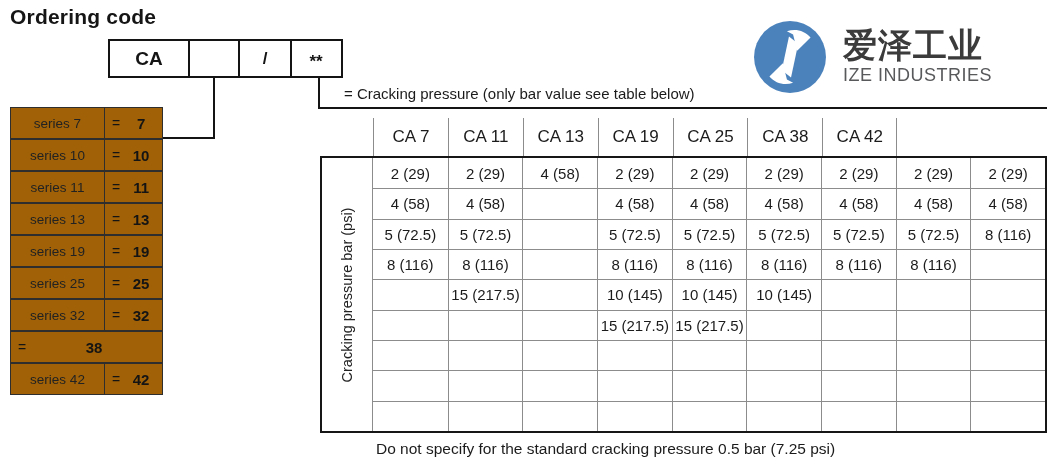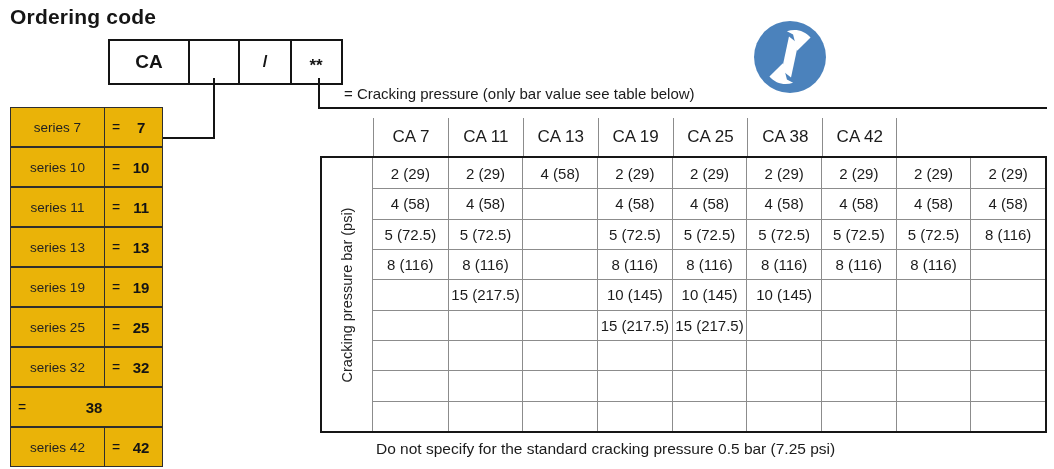--- a/index.html
+++ b/index.html
@@ -3,40 +3,40 @@
 <meta charset="utf-8">
 <style>
   * { box-sizing: border-box; margin: 0; padding: 0; }
   html, body { background: #ffffff; }
   body { font-family: "Liberation Sans", sans-serif; color: #1e1e1e; }
   .canvas { position: relative; width: 1054px; height: 469px; background: #fff; overflow: hidden; padding-left: 20px; }
 
   .title { position: absolute; left: 10px; top: 5px; font-size: 21px; font-weight: bold; letter-spacing: .2px; color: #151515; }
 
   
-  .code-box { position: absolute; left: 108px; top: 39px; width: 235px; height: 46px;
+  .code-box { position: absolute; left: 108px; top: 39px; width: 235px; height: 39px;
               border: 2.5px solid #141414; display: flex; }
   .code-cell { display: flex; align-items: center; justify-content: center;
                font-weight: bold; font-size: 17px; color: #141414; }
   .code-cell.c0 { width: 78px; font-size: 19px; }
   .code-cell.c1 { width: 50px; border-left: 2.5px solid #141414; }
   .code-cell.c2 { width: 52px; border-left: 2.5px solid #141414; }
   .code-cell.c3 { width: 50px; border-left: 2.5px solid #141414; padding-top: 7px; }
 
   .conn { position: absolute; background: #141414; }
   .conn-a-v { left: 213px; top: 78px; width: 2px; height: 61px; }
   .conn-a-h { left: 163px; top: 137px; width: 52px; height: 2px; }
   .conn-b-v { left: 318px; top: 78px; width: 2px; height: 31px; }
   .conn-b-h { left: 318px; top: 107px; width: 729px; height: 2px; }
 
   .crack-note { position: absolute; left: 344px; top: 85px; font-size: 15px; color: #1b1b1b; white-space: nowrap; }
 
   
   .series-list { position: absolute; left: 10px; top: 107px; width: 153px; }
-  .series-row { display: flex; height: 40px; border: 1.5px solid #2e2e2e; background: #eab308; }
+  .series-row { display: flex; height: 32px; border: 1.5px solid #2e2e2e; background: #a16207; }
   .s-left { width: 94px; border-right: 1.5px solid #2e2e2e; display: flex; align-items: center;
             justify-content: center; font-size: 13.5px; color: #222; }
   .s-right { flex: 1; display: flex; align-items: center; font-size: 14px; color: #141414; }
   .s-right .eq { margin-left: 7px; }
   .s-right .num { flex: 1; text-align: center; font-weight: bold; font-size: 15px; }
 
   
   .phead { position: absolute; left: 320px; top: 118px; width: 727px; height: 38px;
            display: grid; grid-template-columns: 53px repeat(9, 1fr); }
   .phead .spacer { border: none; }
@@ -71,20 +71,24 @@
 
   <div class="title">Ordering code</div>
 
   <div class="logo">
     <svg class="logo-mark" viewBox="0 0 72 72" xmlns="http://www.w3.org/2000/svg">
       <circle cx="36" cy="36" r="35" fill="#4b82bc"></circle>
       <path fill="#ffffff" d="M33 11 C41 8 50 10 56 17 L43 30 L39 14 Z"></path>
       <path fill="#ffffff" d="M39 61 C31 64 22 62 16 55 L29 42 L33 58 Z"></path>
       <path fill="#ffffff" d="M28 49 L35 16 L44 23 L37 56 Z"></path>
     </svg>
+    <div class="logo-text">
+      <div class="logo-cn">爱泽工业</div>
+      <div class="logo-en">IZE INDUSTRIES</div>
+    </div>
   </div>
 
   <div class="code-box">
     <div class="code-cell c0">CA</div>
     <div class="code-cell c1"></div>
     <div class="code-cell c2">/</div>
     <div class="code-cell c3">**</div>
   </div>
 
   <div class="conn conn-a-v"></div>

